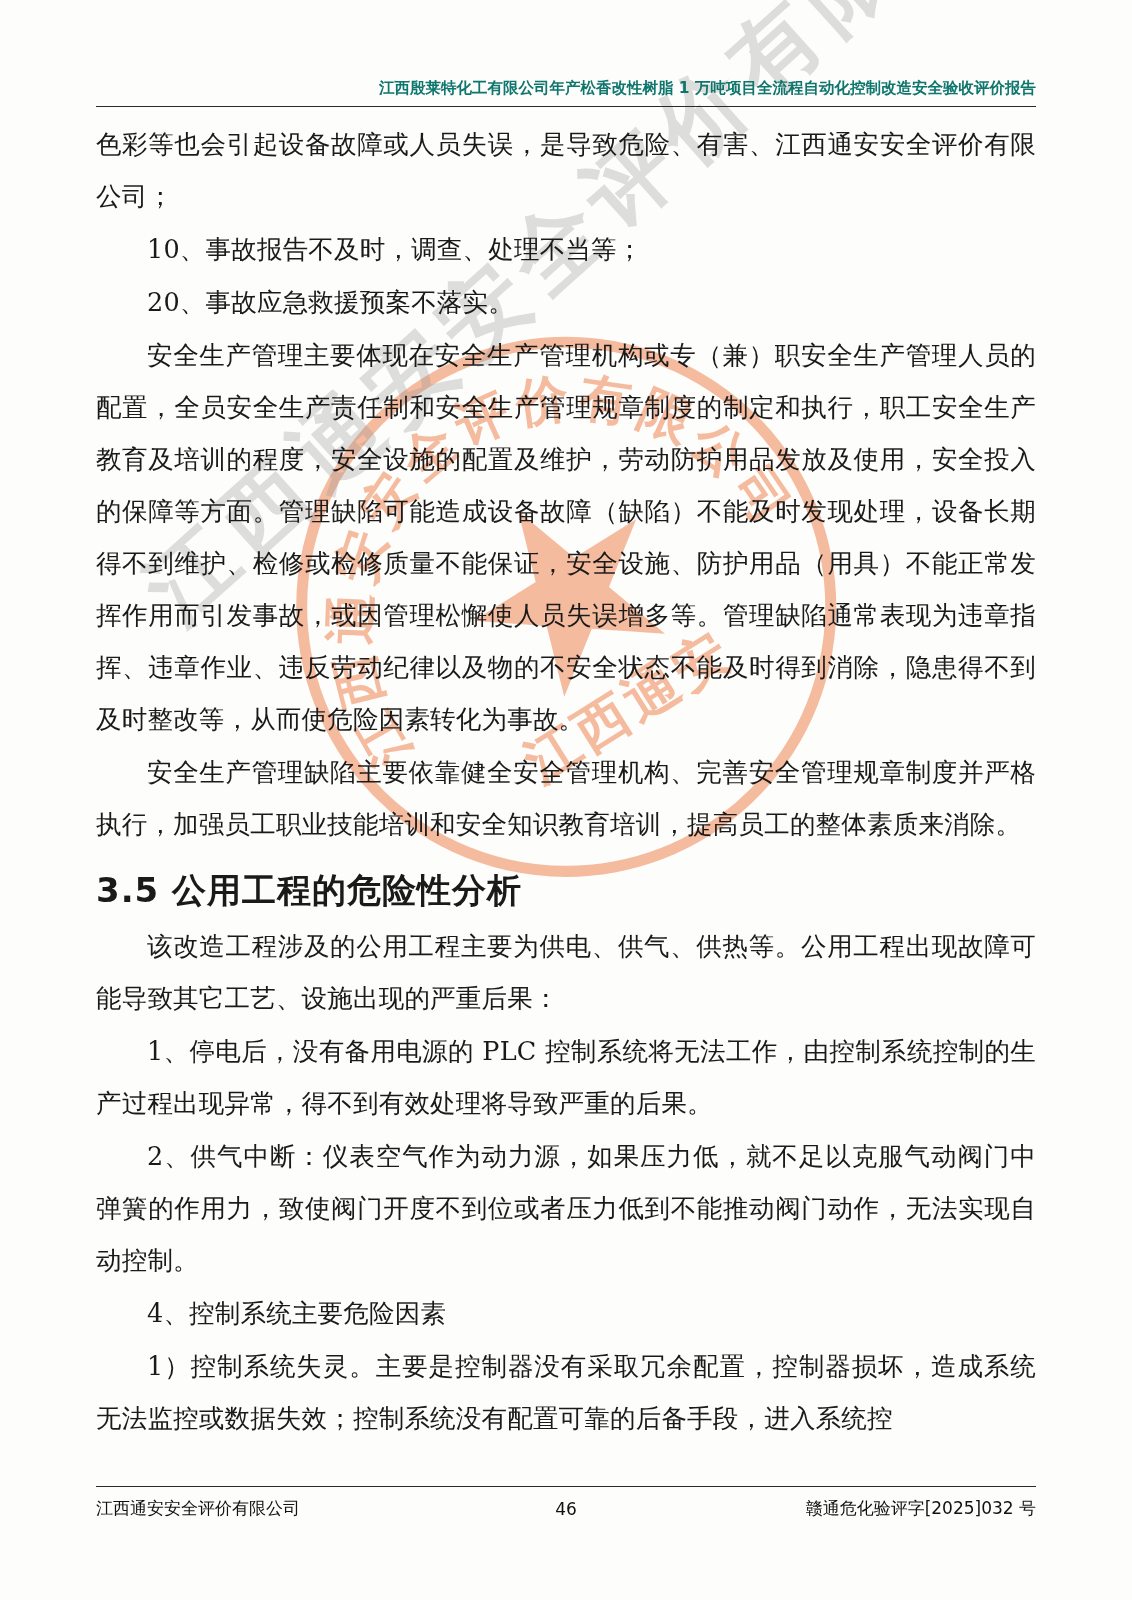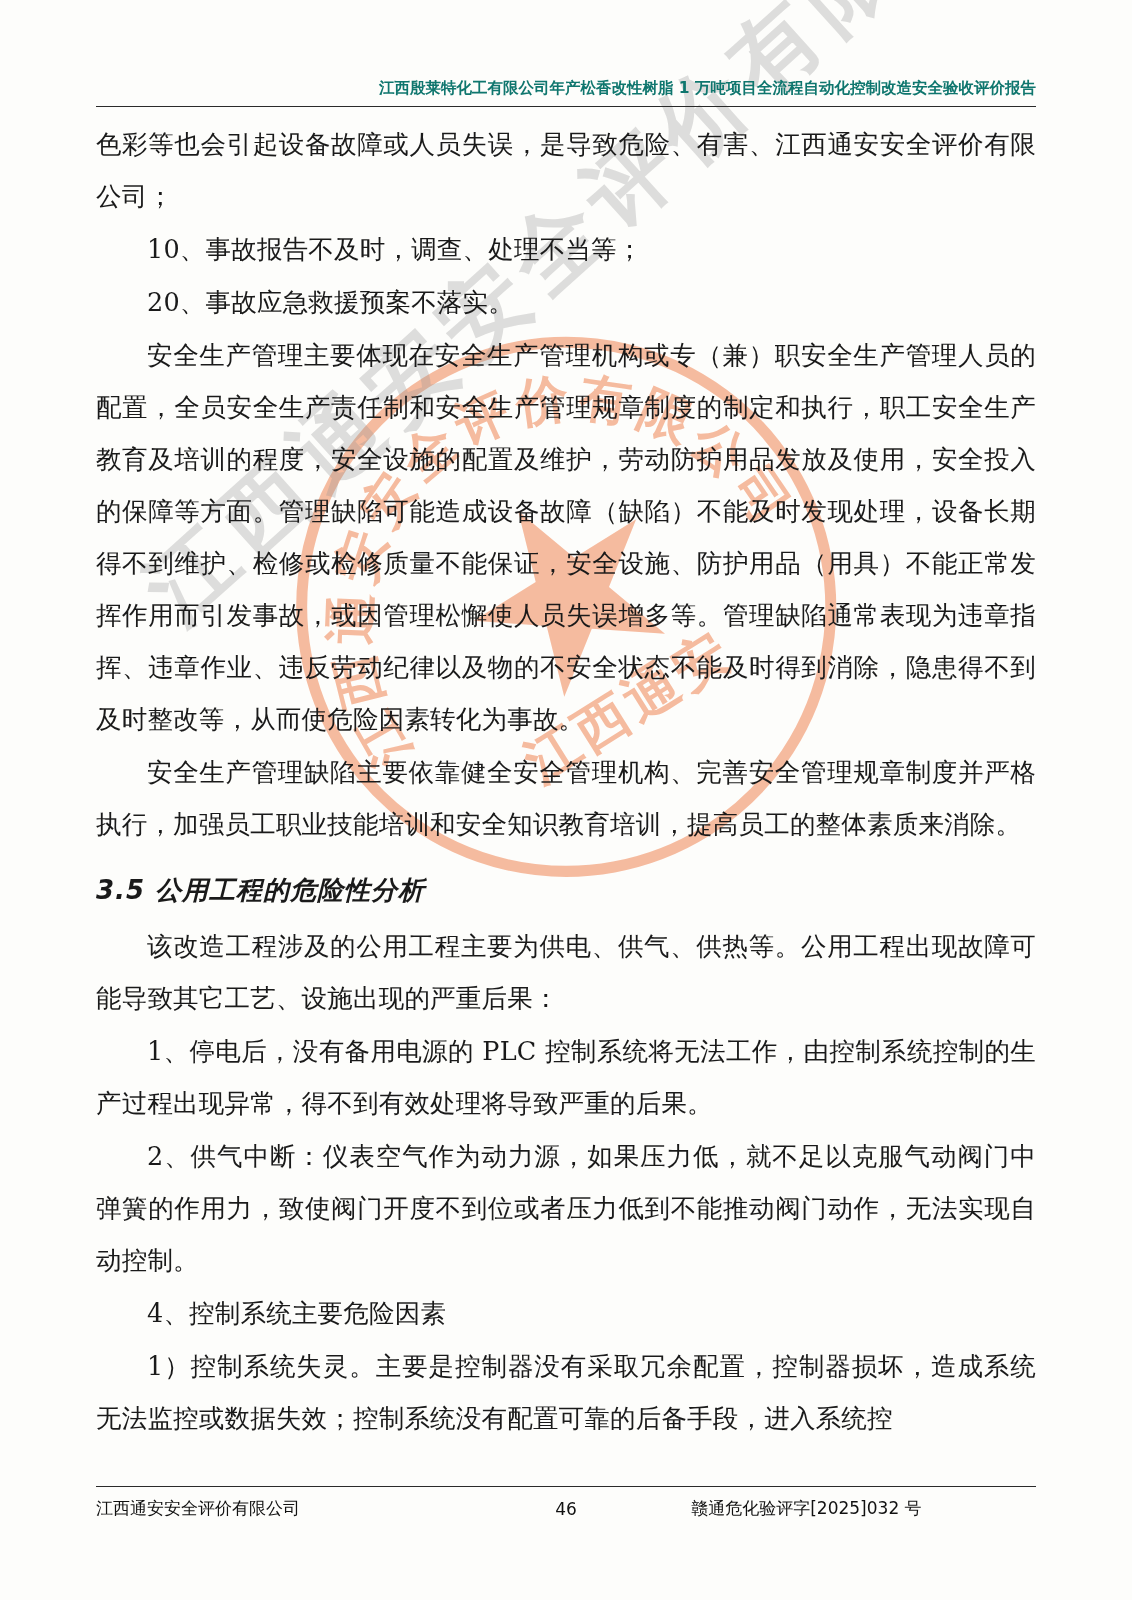--- a/index.html
+++ b/index.html
@@ -124,26 +124,25 @@
     line-height: 52px;
     text-align: justify;
     text-justify: inter-ideograph;
     letter-spacing: 0.2px;
   }
   p.indent {
     text-indent: 51px;
   }
   h2.section {
     margin: 14px 0 4px 0;
-    font-size: 26px;
+    font-size: 34px;
     font-weight: bold;
     line-height: 52px;
     letter-spacing: 1px;
     font-family: "DejaVu Sans", "Liberation Sans", sans-serif;
-    font-style: italic;
   }
 
   
   .footer {
     position: absolute;
     left: 96px;
     right: 96px;
     bottom: 80px;
     z-index: 10;
   }
@@ -159,21 +158,21 @@
     font-size: 17px;
     font-family: "DejaVu Sans", "Liberation Sans", sans-serif;
     color: #111;
   }
   .footer-center {
     flex: 0 0 auto;
   }
   .footer-left, .footer-right {
     flex: 1 1 0;
   }
-  .footer-right { text-align: center; }
+  .footer-right { text-align: right; }
 </style>
 </head>
 <body>
 
 <div class="page">
 
   <div class="watermark">
     <div class="wm-stamp">
       <div class="wm-ring"></div>
       <svg class="wm-arc-text" viewBox="0 0 540 540">

